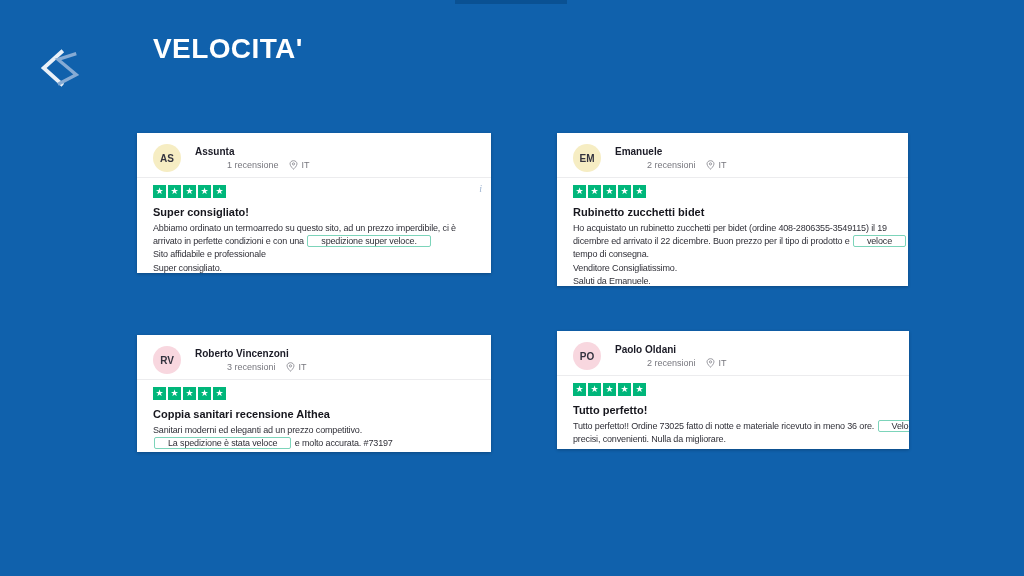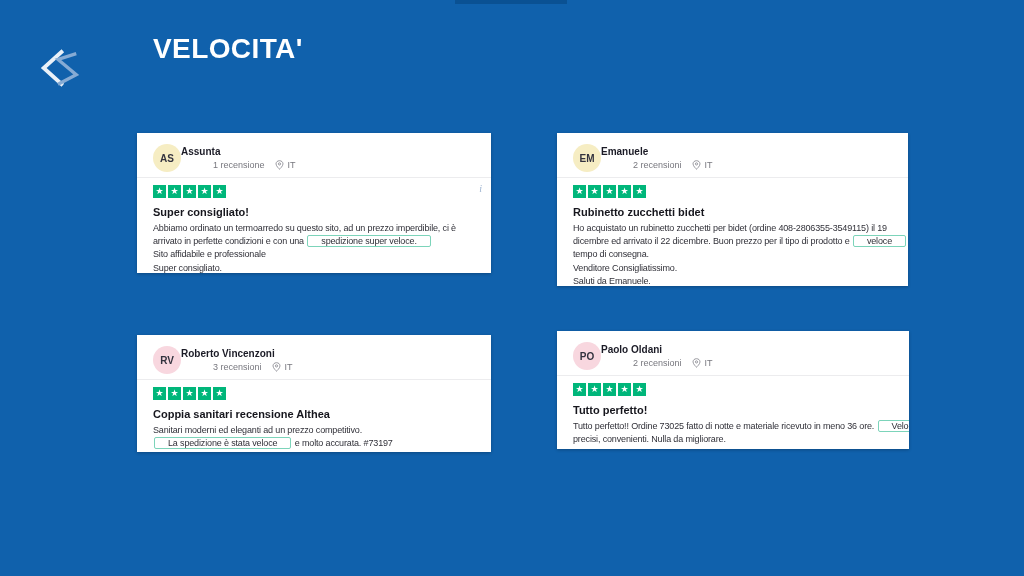--- a/index.html
+++ b/index.html
@@ -15,21 +15,21 @@
     font-size:28px;font-weight:700;color:#ffffff;letter-spacing:.4px;margin-left:16px;
   }
   .card{
     position:absolute;background:#ffffff;overflow:hidden;
     box-shadow:0 1px 3px rgba(0,0,0,.25);
   }
   .card-1{left:137px;top:133px;width:354px;height:140px;}
   .card-2{left:557px;top:133px;width:351px;height:153px;}
   .card-3{left:137px;top:335px;width:354px;height:117px;}
   .card-4{left:557px;top:331px;width:352px;height:118px;}
-  .card-header{display:flex;align-items:center;gap:0;padding:10px 28px 0 16px;height:30px;}
+  .card-header{display:flex;align-items:center;gap:14px;padding:10px 28px 0 16px;height:30px;}
   .avatar{
     width:28px;height:28px;border-radius:50%;flex:0 0 auto;
     display:flex;align-items:center;justify-content:center;
     font-size:10px;font-weight:700;color:#33333f;
   }
   .who{display:flex;flex-direction:column;}
   .name{font-size:10px;font-weight:700;color:#1b1b26;line-height:12px;}
   .meta{display:flex;align-items:flex-end;gap:4px;margin-top:2px;font-size:9px;color:#77777e;line-height:10px;margin-left:32px;}
   .meta .pin{display:inline-flex;margin-left:6px;}
   .divider{border:none;border-top:1px solid #ececee;margin:4px 0 0 0;}

